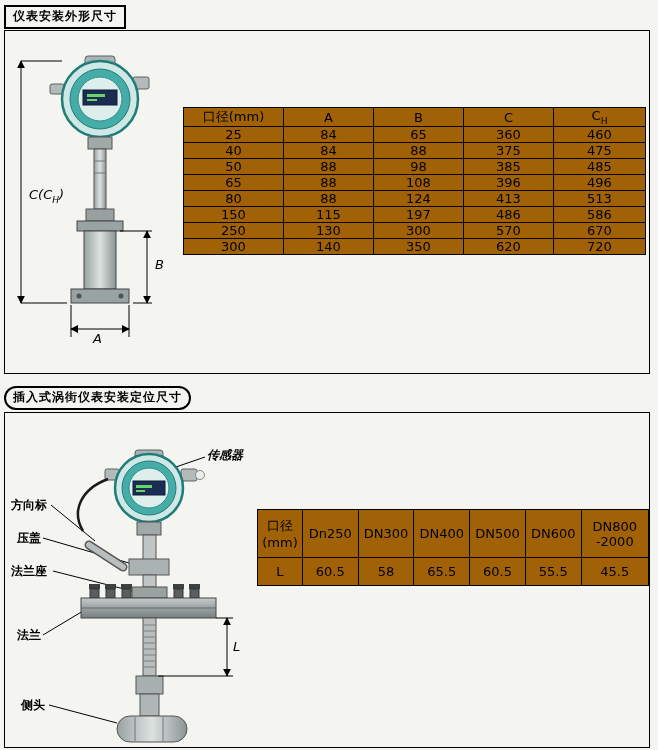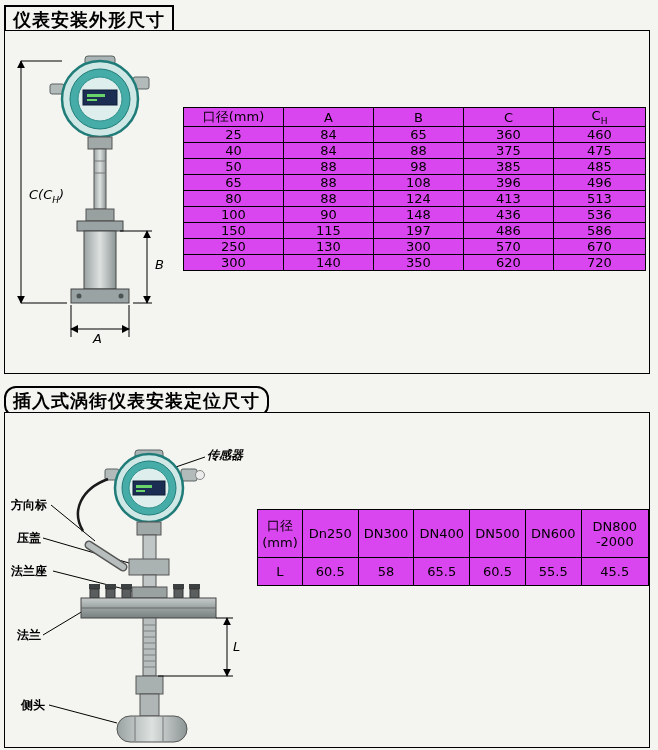--- a/index.html
+++ b/index.html
@@ -4,29 +4,29 @@
 <style>
   html,body { margin:0; padding:0; }
   body {
     width:658px; height:750px; position:relative;
     background:#f4f4f0; color:#000;
     font-family:"DejaVu Sans", sans-serif;
     overflow:hidden;
   }
   .sec-title {
     position:absolute; border:2px solid #000; padding:1px 7px 2px 7px;
-    font-size:18px; font-weight:bold; letter-spacing:1px; background:#f4f4f0;
+    font-size:12px; font-weight:bold; letter-spacing:1px; background:#f4f4f0;
     white-space:nowrap;
   }
   .panel { position:absolute; border:1px solid #000; background:#f4f4f0; }
   .panel * { box-sizing:border-box; }
   .dim-label { position:absolute; font-size:13px; white-space:nowrap;font-style:italic; }
   .callout { position:absolute; font-size:12px; font-weight:bold; white-space:nowrap; }
   sub.subH { font-size:9px; }
-  table { border-collapse:collapse; position:absolute; background:#d946ef; table-layout:fixed; }
+  table { border-collapse:collapse; position:absolute; background:#a16207; table-layout:fixed; }
   th, td {
     border:1px solid #000; text-align:center; vertical-align:middle;
     font-size:13px; font-weight:normal; padding:0; white-space:pre-line;
   }
   #outline-table th { height:17px; }
   #outline-table td { height:15px; }
   #insert-table th { height:48px; }
   #insert-table td { height:28px; }
   svg { position:absolute; }
 </style>
@@ -134,27 +134,20 @@
           <td>496</td>
         </tr>
         <tr>
           <td>80</td>
           <td>88</td>
           <td>124</td>
           <td>413</td>
           <td>513</td>
         </tr>
         <tr>
-          <td>100</td>
-          <td>90</td>
-          <td>148</td>
-          <td>436</td>
-          <td>536</td>
-        </tr>
-        <tr>
           <td>150</td>
           <td>115</td>
           <td>197</td>
           <td>486</td>
           <td>586</td>
         </tr>
         <tr>
           <td>250</td>
           <td>130</td>
           <td>300</td>

